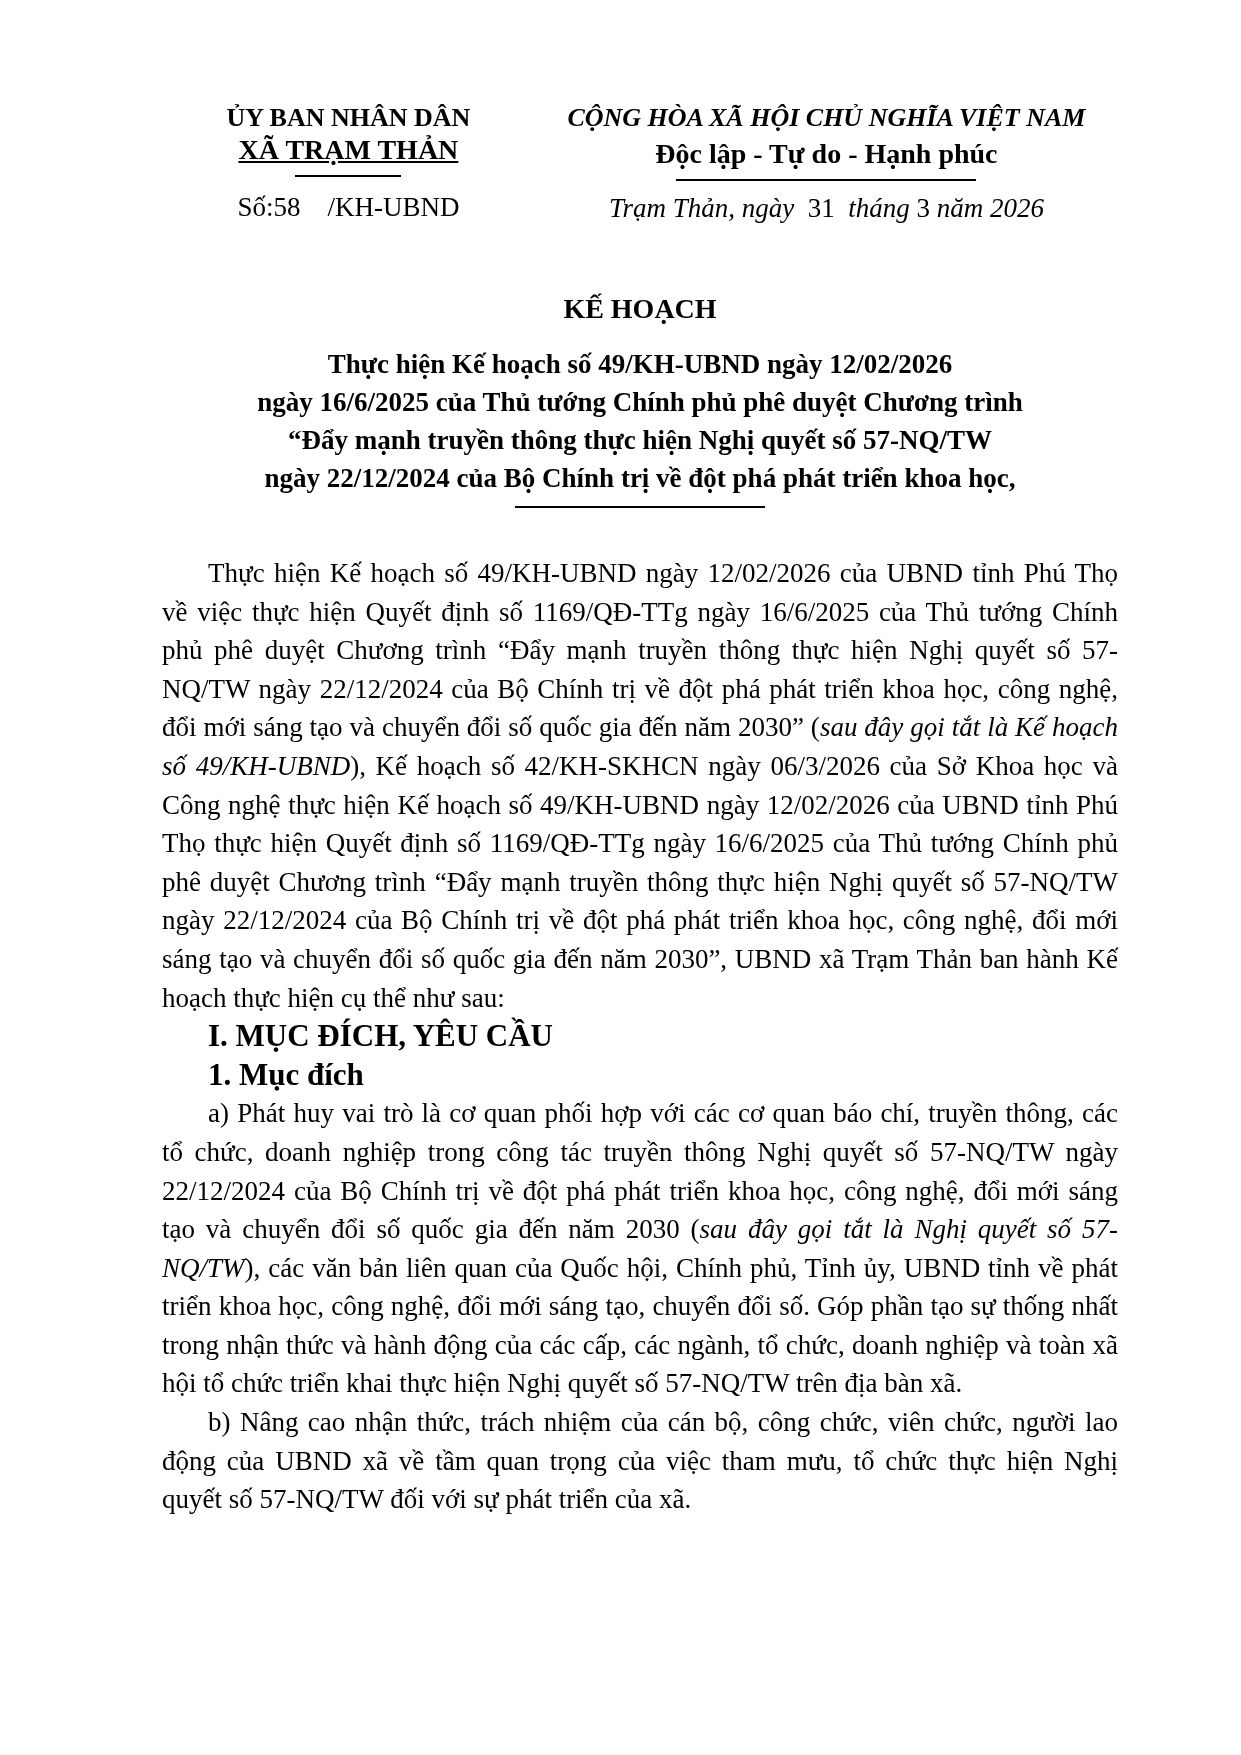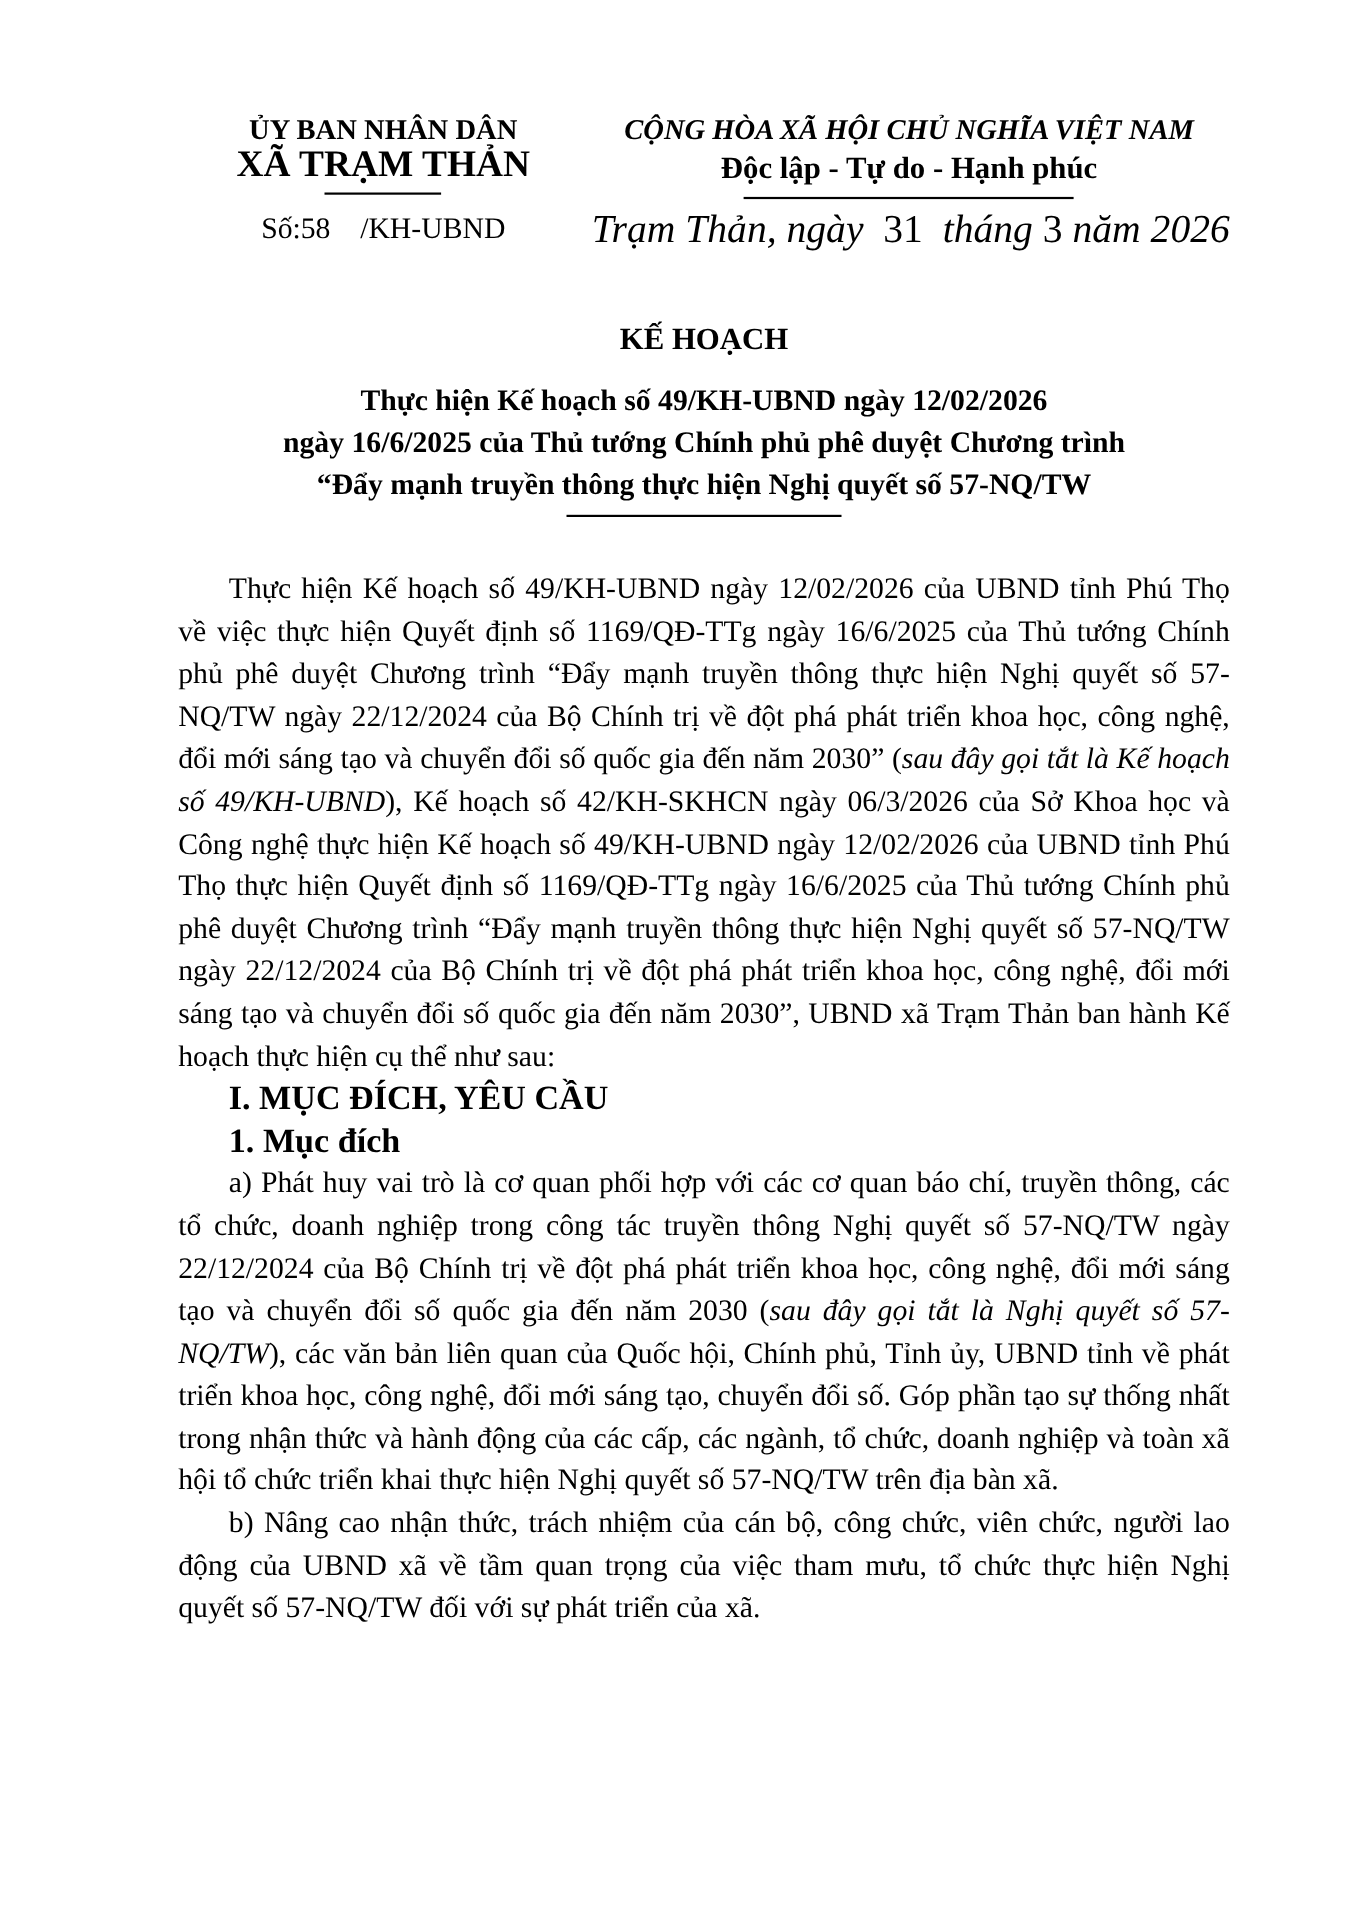--- a/index.html
+++ b/index.html
@@ -14,28 +14,28 @@
   .page {
     width: 1241px; height: 1755px;
     padding: 102px 123px 0 162px;
   }
 
   
   .hdr { display: flex; width: 100%; }
   .hdr-left  { flex: 0 0 39%; text-align: center; }
   .hdr-right { flex: 0 0 61%; text-align: center; }
   .org-line1 { font-weight: bold; font-size: 26px; line-height: 32px; }
-  .org-line2 { font-weight: bold; font-size: 34px; line-height: 32px; }
+  .org-line2 { font-weight: bold; font-size: 28px; line-height: 32px; text-decoration: underline; }
   .rule { border-top: 2px solid #000; height: 0; }
   .rule-left  { width: 106px; margin: 9px auto 0; }
   .rule-right { width: 300px; margin: 7px auto 0; }
   .doc-number { font-size: 27px; line-height: 34px; margin-top: 13px; white-space: pre-wrap; }
   .nat-line1 { font-weight: bold; font-size: 26px; line-height: 32px; font-style: italic; }
   .nat-line2 { font-weight: bold; font-size: 28px; line-height: 36px; margin-top: 2px; }
-  .dateline  { font-size: 36px; line-height: 34px; font-style: italic; margin-top: 10px; white-space: pre-wrap; text-align: right; }
+  .dateline  { font-size: 27px; line-height: 34px; font-style: italic; margin-top: 10px; white-space: pre-wrap; }
   .dateline span.u { font-style: normal; }
 
   
   .title-block { margin-top: 66px; text-align: center; }
   .doc-title { font-weight: bold; font-size: 28px; line-height: 36px; }
   .doc-subtitle { margin-top: 18px; }
   .doc-subtitle .sub-line { font-weight: bold; font-size: 27px; line-height: 38px; }
   .rule-title { width: 250px; margin: 9px auto 0; border-top: 2px solid #000; }
 
   
@@ -76,20 +76,21 @@
       <div class="dateline"><span class="i">Trạm Thản, ngày  </span><span class="u">31</span><span class="i">  tháng </span><span class="u">3</span><span class="i"> năm </span><span class="i">2026</span></div>
     </div>
   </div>
 
   <div class="title-block">
     <div class="doc-title">KẾ HOẠCH</div>
     <div class="doc-subtitle">
       <div class="sub-line">Thực hiện Kế hoạch số 49/KH-UBND ngày 12/02/2026</div>
       <div class="sub-line">ngày 16/6/2025 của Thủ tướng Chính phủ phê duyệt Chương trình</div>
       <div class="sub-line">“Đẩy mạnh truyền thông thực hiện Nghị quyết số 57-NQ/TW</div>
+      <div class="sub-line">ngày 22/12/2024 của Bộ Chính trị về đột phá phát triển khoa học,</div>
     </div>
     <div class="rule rule-title"></div>
   </div>
 
   <div class="body-block">
     <p class="para"><span class="u">Thực hiện Kế hoạch số 49/KH-UBND ngày 12/02/2026 của UBND tỉnh Phú Thọ về việc thực hiện Quyết định số 1169/QĐ-TTg ngày 16/6/2025 của Thủ tướng Chính phủ phê duyệt Chương trình “Đẩy mạnh truyền thông thực hiện Nghị quyết số 57-NQ/TW ngày 22/12/2024 của Bộ Chính trị về đột phá phát triển khoa học, công nghệ, đổi mới sáng tạo và chuyển đổi số quốc gia đến năm 2030” (</span><span class="i">sau đây gọi tắt là Kế hoạch số 49/KH-UBND</span><span class="u">), Kế hoạch số 42/KH-SKHCN ngày 06/3/2026 của Sở Khoa học và Công nghệ thực hiện Kế hoạch số 49/KH-UBND ngày 12/02/2026 của UBND tỉnh Phú Thọ thực hiện Quyết định số 1169/QĐ-TTg ngày 16/6/2025 của Thủ tướng Chính phủ phê duyệt Chương trình “Đẩy mạnh truyền thông thực hiện Nghị quyết số 57-NQ/TW ngày 22/12/2024 của Bộ Chính trị về đột phá phát triển khoa học, công nghệ, đổi mới sáng tạo và chuyển đổi số quốc gia đến năm 2030”, UBND xã Trạm Thản ban hành Kế hoạch thực hiện cụ thể như sau:</span></p>
     <p class="heading">I. MỤC ĐÍCH, YÊU CẦU</p>
     <p class="heading">1. Mục đích</p>
     <p class="para"><span class="u">a) Phát huy vai trò là cơ quan phối hợp với các cơ quan báo chí, truyền thông, các tổ chức, doanh nghiệp trong công tác truyền thông Nghị quyết số 57-NQ/TW ngày 22/12/2024 của Bộ Chính trị về đột phá phát triển khoa học, công nghệ, đổi mới sáng tạo và chuyển đổi số quốc gia đến năm 2030 (</span><span class="i">sau đây gọi tắt là Nghị quyết số 57-NQ/TW</span><span class="u">), các văn bản liên quan của Quốc hội, Chính phủ, Tỉnh ủy, UBND tỉnh về phát triển khoa học, công nghệ, đổi mới sáng tạo, chuyển đổi số. Góp phần tạo sự thống nhất trong nhận thức và hành động của các cấp, các ngành, tổ chức, doanh nghiệp và toàn xã hội tổ chức triển khai thực hiện Nghị quyết số 57-NQ/TW trên địa bàn xã.</span></p>
     <p class="para"><span class="u">b) Nâng cao nhận thức, trách nhiệm của cán bộ, công chức, viên chức, người lao động của UBND xã về tầm quan trọng của việc tham mưu, tổ chức thực hiện Nghị quyết số 57-NQ/TW đối với sự phát triển của xã.</span></p>

